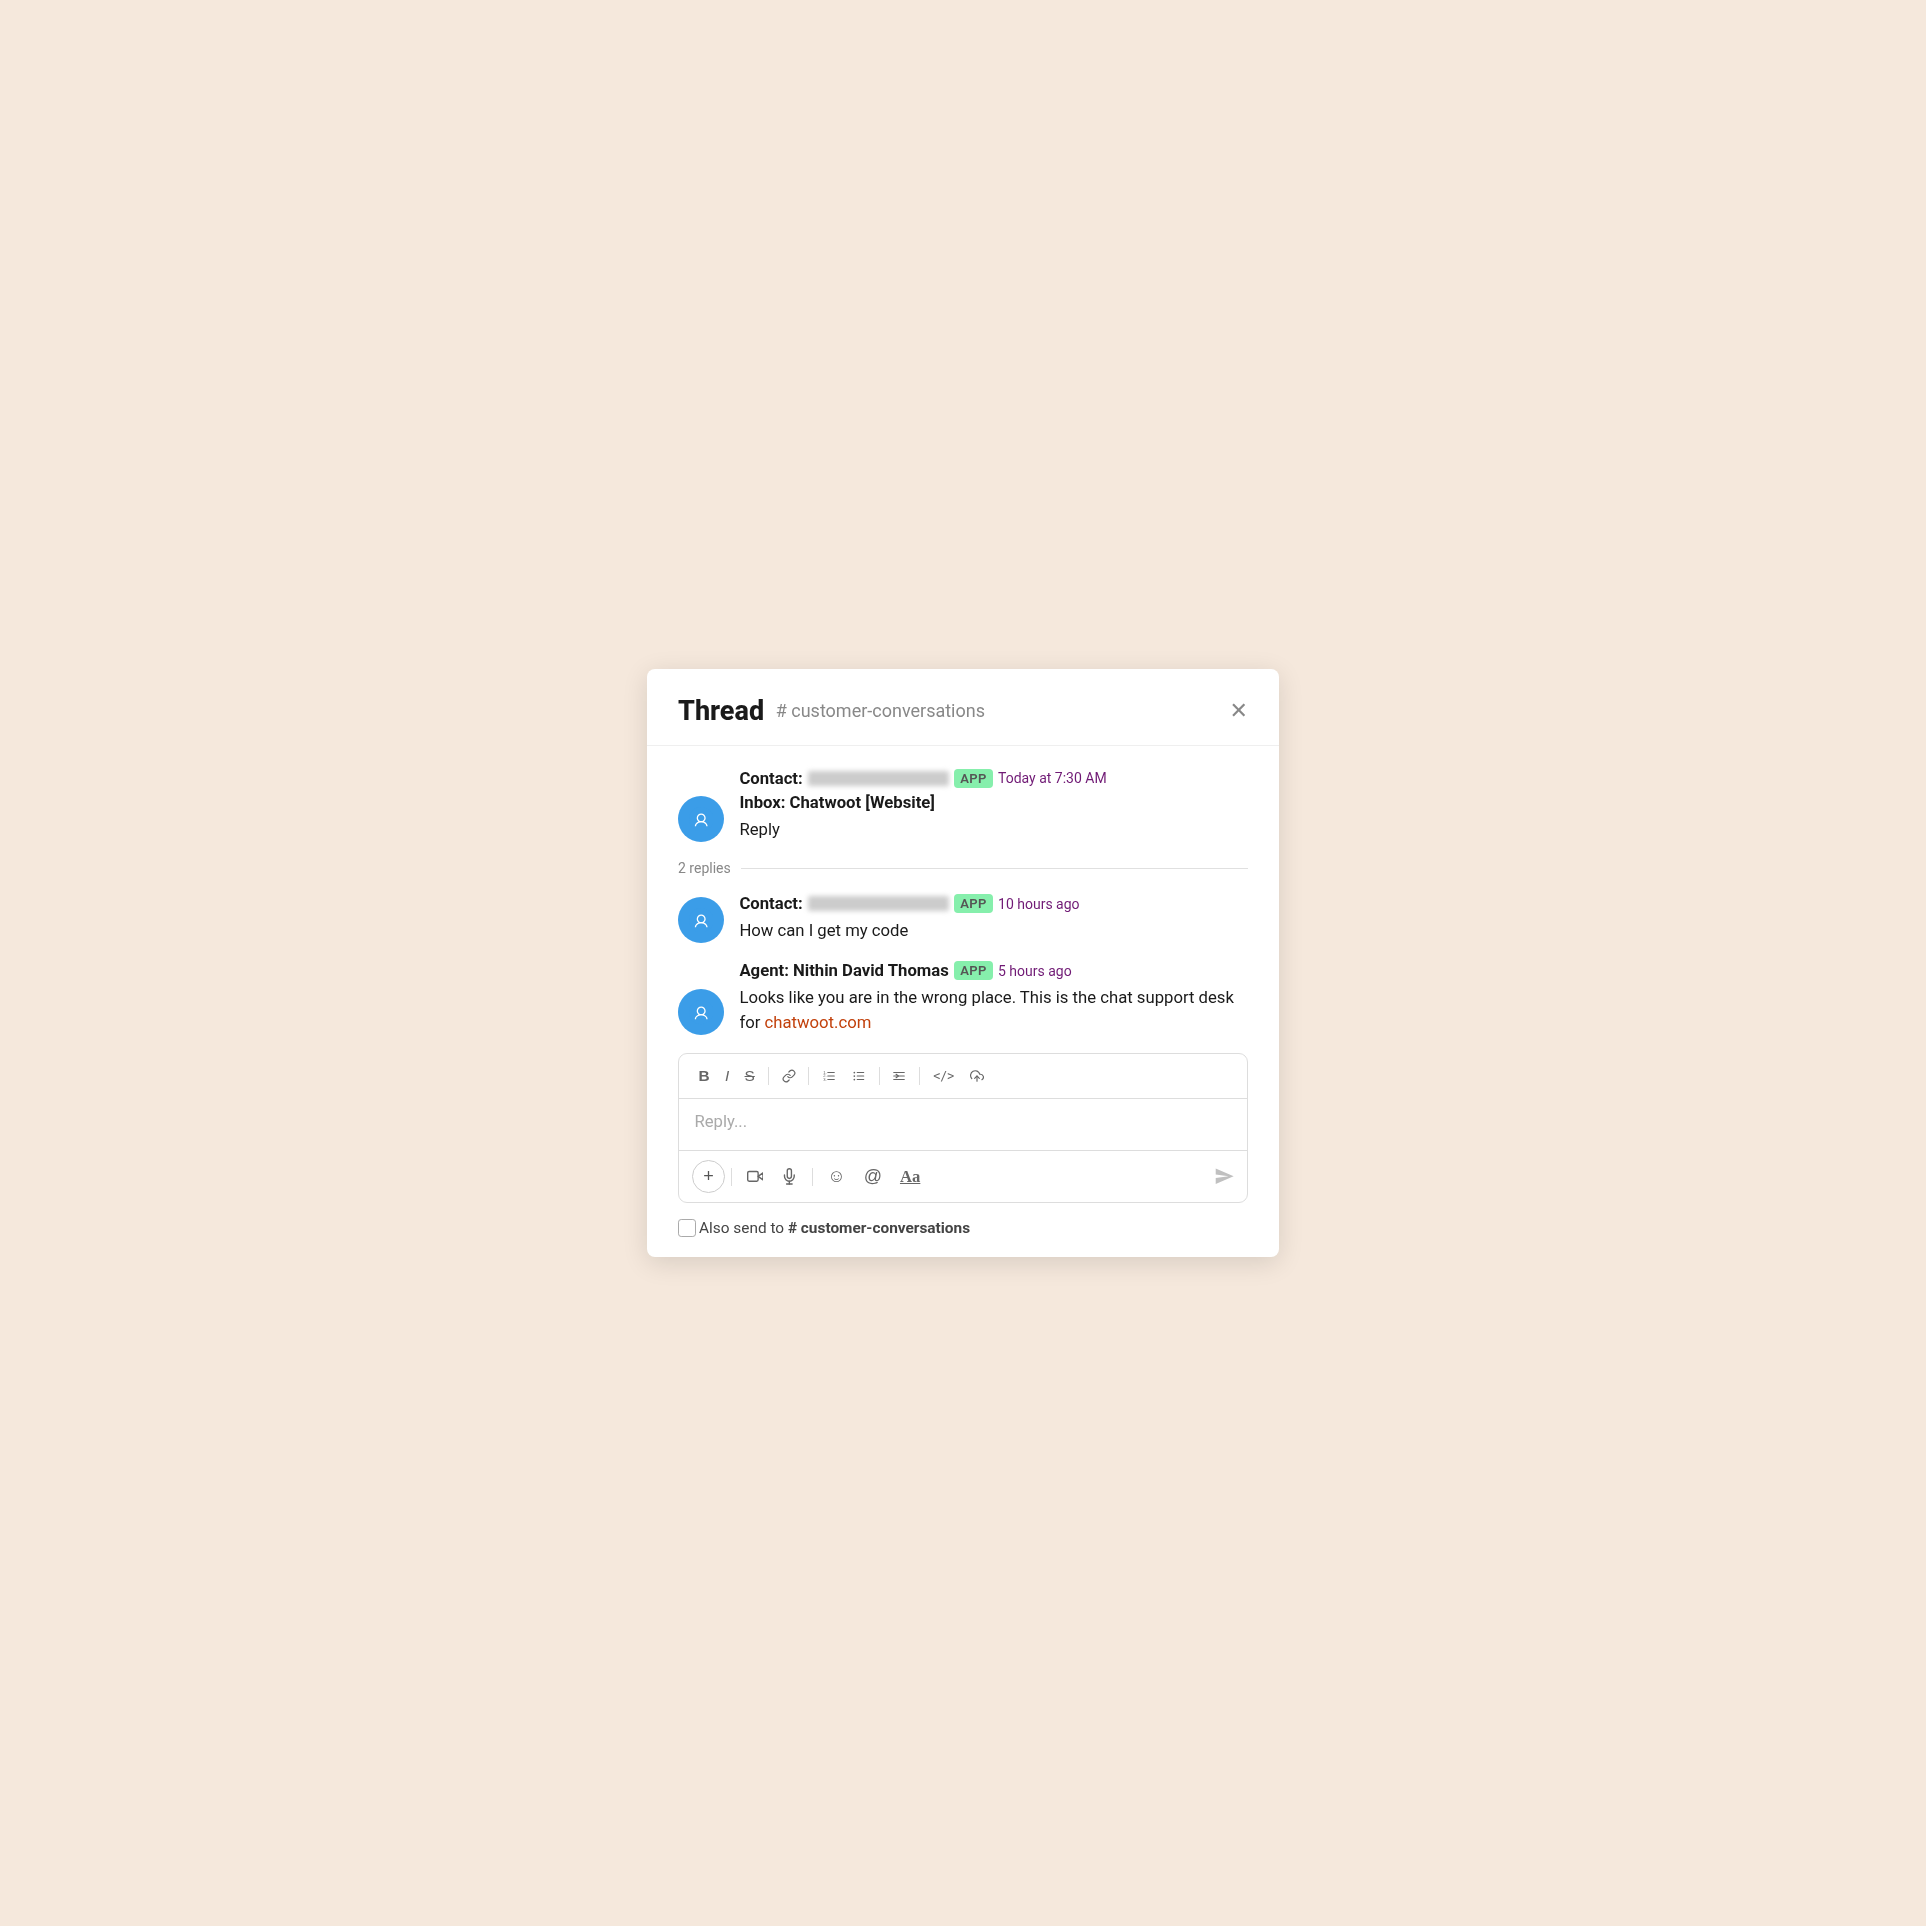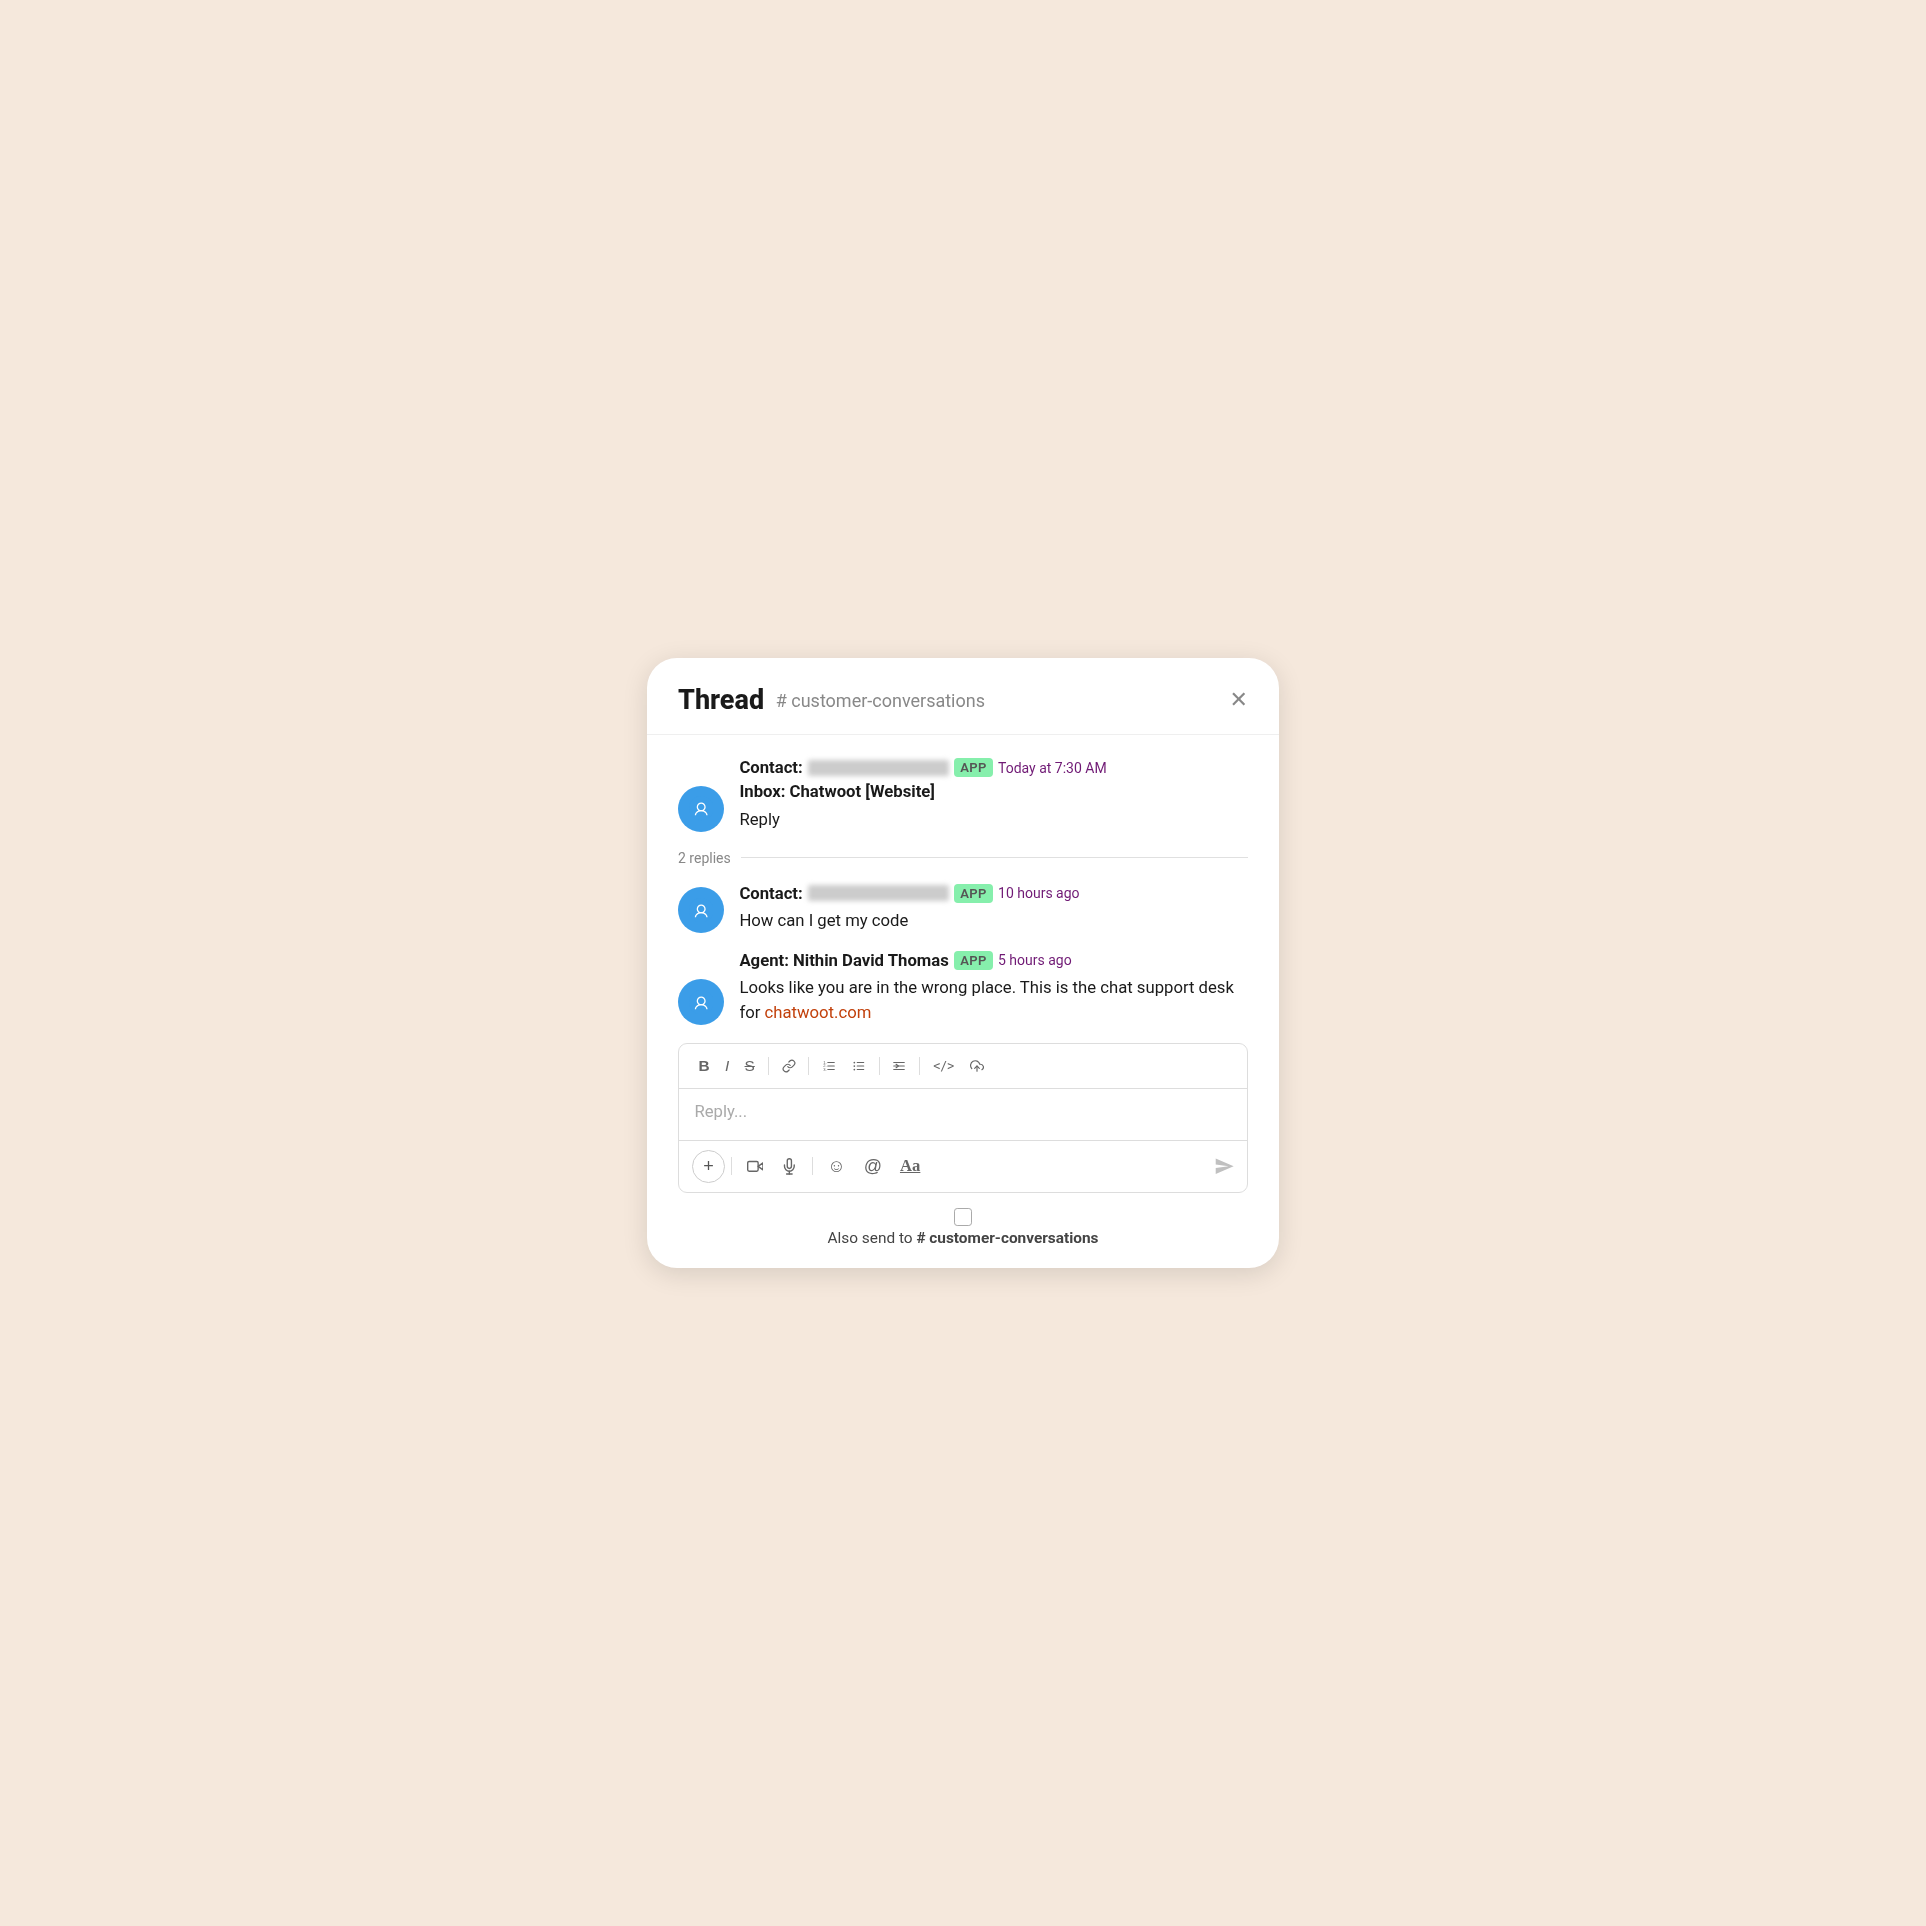--- a/index.html
+++ b/index.html
@@ -9,21 +9,21 @@
       height: 1926px;
       background-color: #f5e8dc;
       display: flex;
       align-items: center;
       justify-content: center;
       font-family: -apple-system, BlinkMacSystemFont, 'Segoe UI', Roboto, Helvetica, Arial, sans-serif;
     }
 
     .modal {
       background: #ffffff;
-      border-radius: 30px;
+      border-radius: 8px;
       width: 632px;
       box-shadow: 0 5.1px 26px rgba(0,0,0,0.12);
       overflow: hidden;
     }
 
     .modal-header {
       display: flex;
       align-items: center;
       padding: 26px 31px 18px 31px;
       border-bottom: 1px solid #efefef;
@@ -258,21 +258,20 @@
       font-size: 20.5px;
       display: flex;
       align-items: center;
     }
 
     .modal-footer {
       display: flex;
       align-items: center;
       padding: 15.4px 31px 20.5px 31px;
       gap: 3px;
-      flex-direction: column;
     }
 
     .footer-checkbox {
       width: 18px;
       height: 18px;
       border: 1.3px solid #aaa;
       border-radius: 3.2px;
       background: white;
       cursor: pointer;
       flex-shrink: 0;

